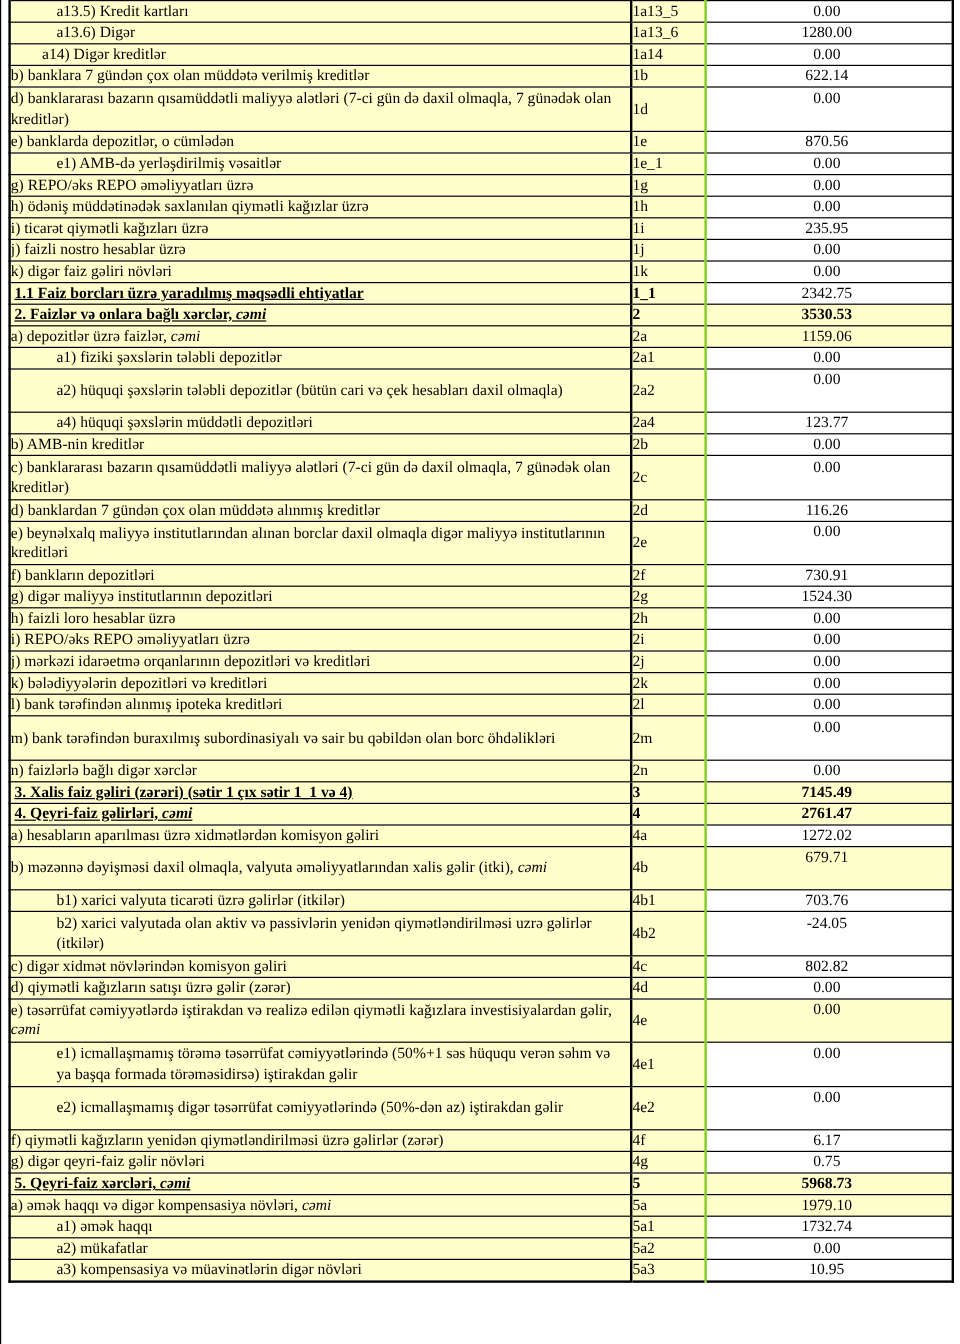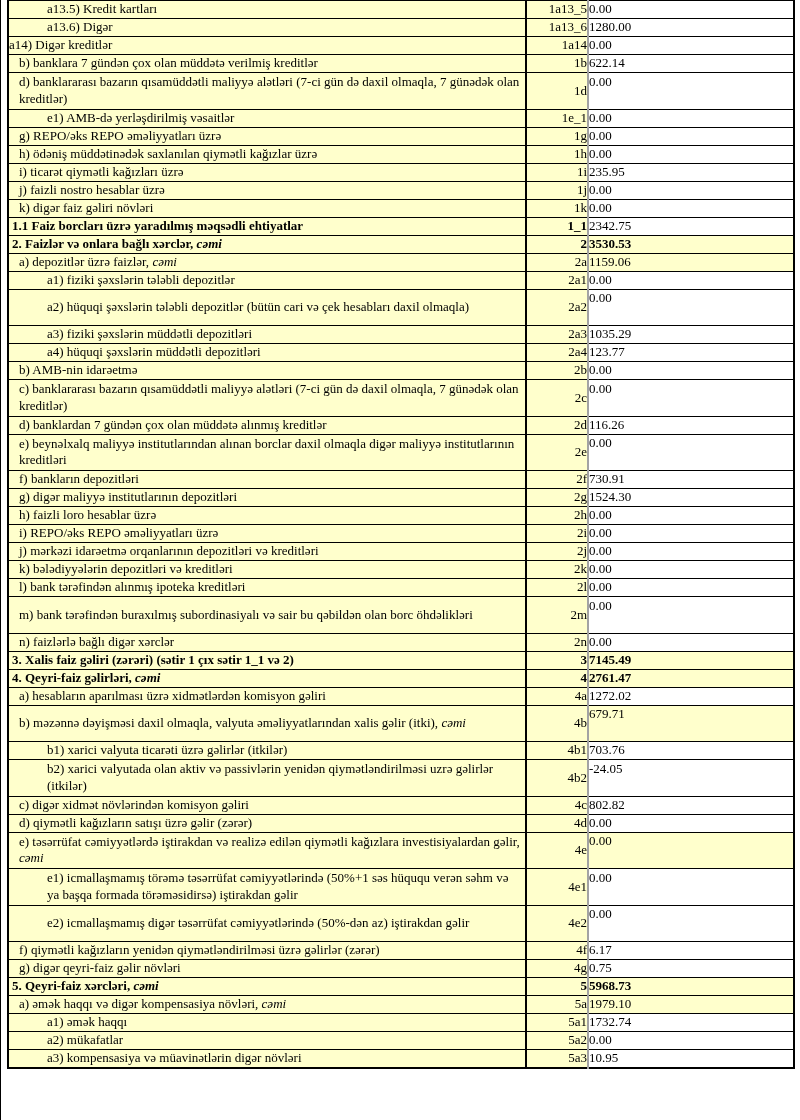--- a/index.html
+++ b/index.html
@@ -22,30 +22,30 @@
   td{
     border:1px solid #000;
     font-size:13px;line-height:16.5px;
     padding:0;vertical-align:middle;
     overflow:hidden;
   }
   tr.single{height:18px;}
   tr.tall{height:36.5px;}
   td.label{background:#FFFFCC;padding-right:2px;}
   td.code{
-    background:#FFFFCC;text-align:right;
-    border-left:2px solid #000;border-right:2px solid #a3a3a3;
+    background:#FFFFCC;text-align:left;
+    border-left:2px solid #000;border-right:2px solid #84cc16;
   }
-  td.value{background:#FFFFFF;text-align:left;padding-right:4px;}
+  td.value{background:#FFFFFF;text-align:center;padding-right:4px;}
   td.value.vyellow{background:#FFFFCC;}
   tr.tall td.value{vertical-align:top;padding-top:0.5px;}
   .bold{font-weight:bold;}
-  .ind0{padding-left:3px;}
-  .ind1{padding-left:10px;}
-  .ind2{}
+  .ind0{padding-left:3px;text-decoration:underline;}
+  .ind1{}
+  .ind2{padding-left:26px;}
   .ind3{padding-left:38px;}
 </style>
 </head>
 <body>
 
 <div class="page">
   <div class="edge-line"></div>
   <table class="fin">
     <colgroup>
       <col class="c-label">
@@ -72,20 +72,25 @@
           <td class="label ind1"><span>b) banklara 7 gündən çox olan müddətə verilmiş kreditlər</span></td>
           <td class="code">1b</td>
           <td class="value">622.14</td>
         </tr>
         <tr class="tall">
           <td class="label ind1"><span>d) banklararası bazarın qısamüddətli maliyyə alətləri (7-ci gün də daxil olmaqla, 7 günədək olan kreditlər)</span></td>
           <td class="code">1d</td>
           <td class="value">0.00</td>
         </tr>
         <tr class="single">
+          <td class="label ind1"><span>e) banklarda depozitlər, o cümlədən</span></td>
+          <td class="code">1e</td>
+          <td class="value">870.56</td>
+        </tr>
+        <tr class="single">
           <td class="label ind3"><span>e1)  AMB-də yerləşdirilmiş vəsaitlər</span></td>
           <td class="code">1e_1</td>
           <td class="value">0.00</td>
         </tr>
         <tr class="single">
           <td class="label ind1"><span>g) REPO/əks REPO əməliyyatları üzrə</span></td>
           <td class="code">1g</td>
           <td class="value">0.00</td>
         </tr>
         <tr class="single">
@@ -127,31 +132,26 @@
           <td class="label ind3"><span>a1) fiziki şəxslərin tələbli depozitlər</span></td>
           <td class="code">2a1</td>
           <td class="value">0.00</td>
         </tr>
         <tr class="tall">
           <td class="label ind3"><span>a2) hüquqi şəxslərin tələbli depozitlər (bütün cari və çek hesabları daxil olmaqla)</span></td>
           <td class="code">2a2</td>
           <td class="value">0.00</td>
         </tr>
         <tr class="single">
-          <td class="label ind3"><span>a3) fiziki şəxslərin müddətli depozitləri</span></td>
-          <td class="code">2a3</td>
-          <td class="value">1035.29</td>
-        </tr>
-        <tr class="single">
           <td class="label ind3"><span>a4) hüquqi şəxslərin müddətli depozitləri</span></td>
           <td class="code">2a4</td>
           <td class="value">123.77</td>
         </tr>
         <tr class="single">
-          <td class="label ind1"><span>b) AMB-nin idarəetmə</span></td>
+          <td class="label ind1"><span>b) AMB-nin kreditlər</span></td>
           <td class="code">2b</td>
           <td class="value">0.00</td>
         </tr>
         <tr class="tall">
           <td class="label ind1"><span>c) banklararası bazarın qısamüddətli maliyyə alətləri (7-ci gün də daxil olmaqla, 7 günədək olan kreditlər)</span></td>
           <td class="code">2c</td>
           <td class="value">0.00</td>
         </tr>
         <tr class="single">
           <td class="label ind1"><span>d) banklardan 7 gündən çox olan müddətə alınmış kreditlər</span></td>
@@ -202,21 +202,21 @@
           <td class="label ind1"><span>m) bank tərəfindən buraxılmış subordinasiyalı və sair bu qəbildən olan borc öhdəlikləri</span></td>
           <td class="code">2m</td>
           <td class="value">0.00</td>
         </tr>
         <tr class="single">
           <td class="label ind1"><span>n) faizlərlə bağlı digər xərclər</span></td>
           <td class="code">2n</td>
           <td class="value">0.00</td>
         </tr>
         <tr class="single">
-          <td class="label ind0 bold"><span>3. Xalis faiz gəliri (zərəri) (sətir 1 çıx sətir 1_1 və 2)</span></td>
+          <td class="label ind0 bold"><span>3. Xalis faiz gəliri (zərəri) (sətir 1 çıx sətir 1_1 və 4)</span></td>
           <td class="code bold">3</td>
           <td class="value vyellow bold">7145.49</td>
         </tr>
         <tr class="single">
           <td class="label ind0 bold"><span>4. Qeyri-faiz gəlirləri, </span><i>cəmi</i></td>
           <td class="code bold">4</td>
           <td class="value vyellow bold">2761.47</td>
         </tr>
         <tr class="single">
           <td class="label ind1"><span>a) hesabların aparılması üzrə xidmətlərdən komisyon gəliri</span></td>

